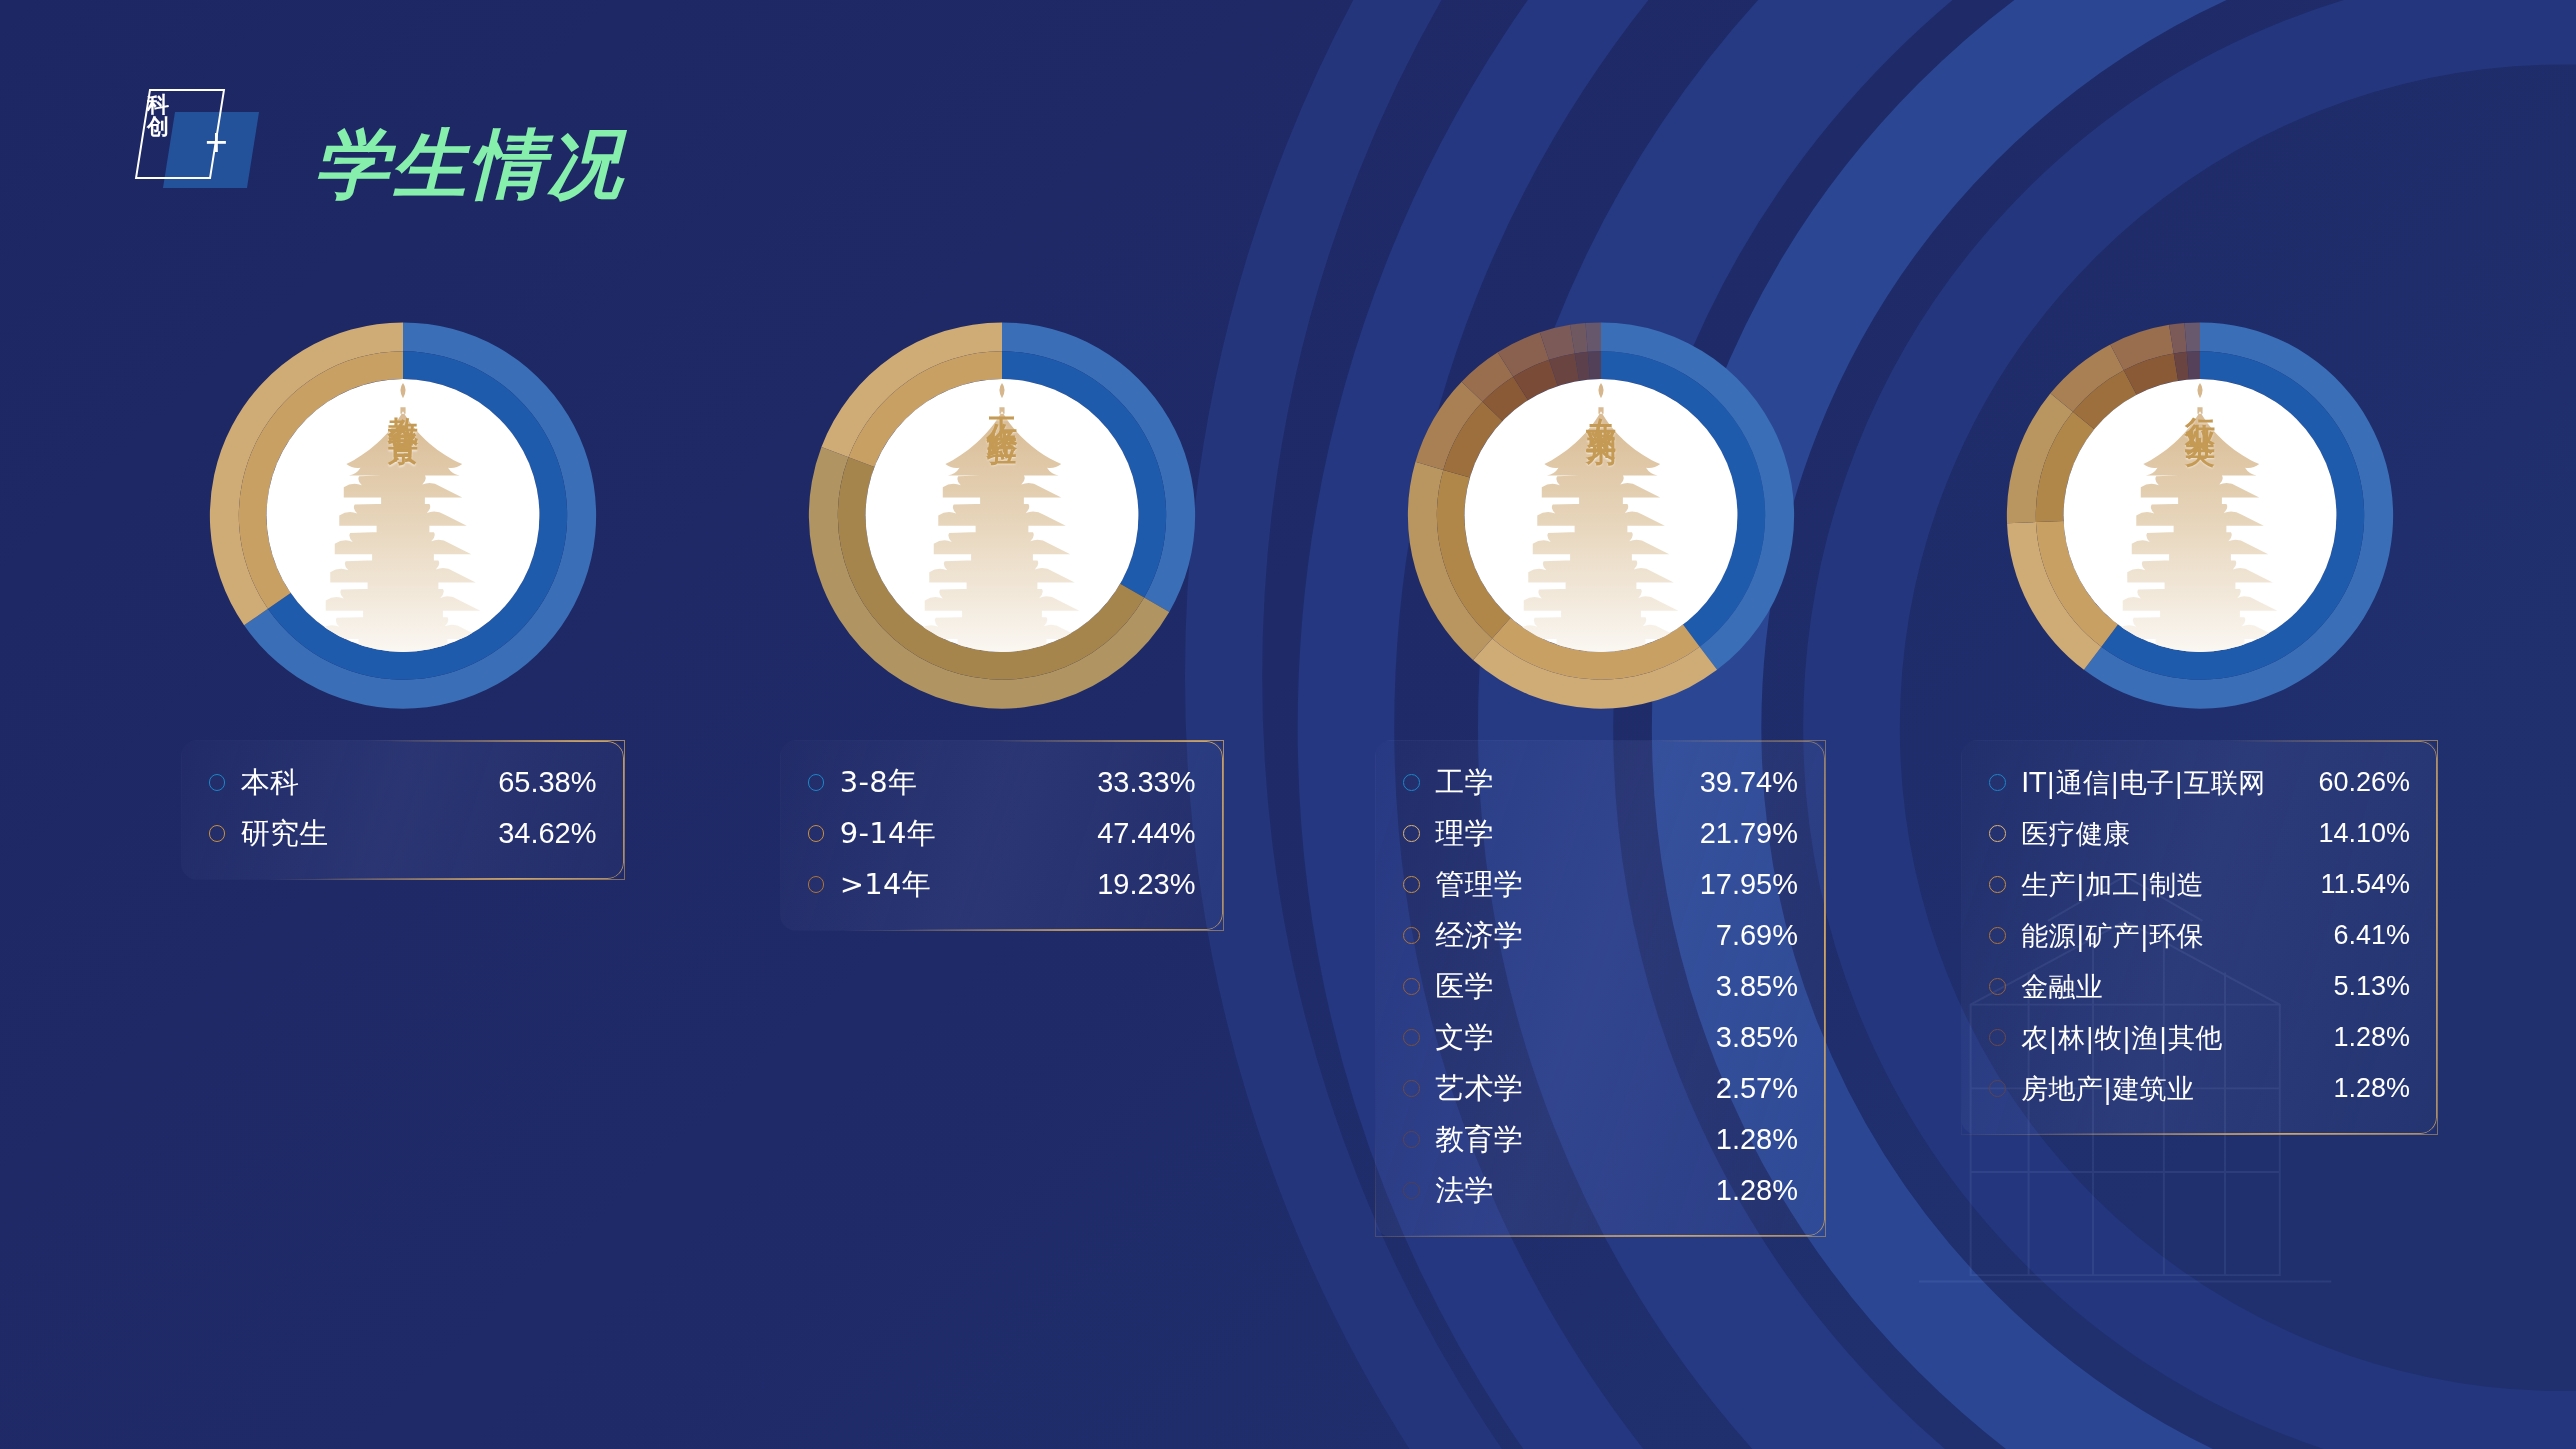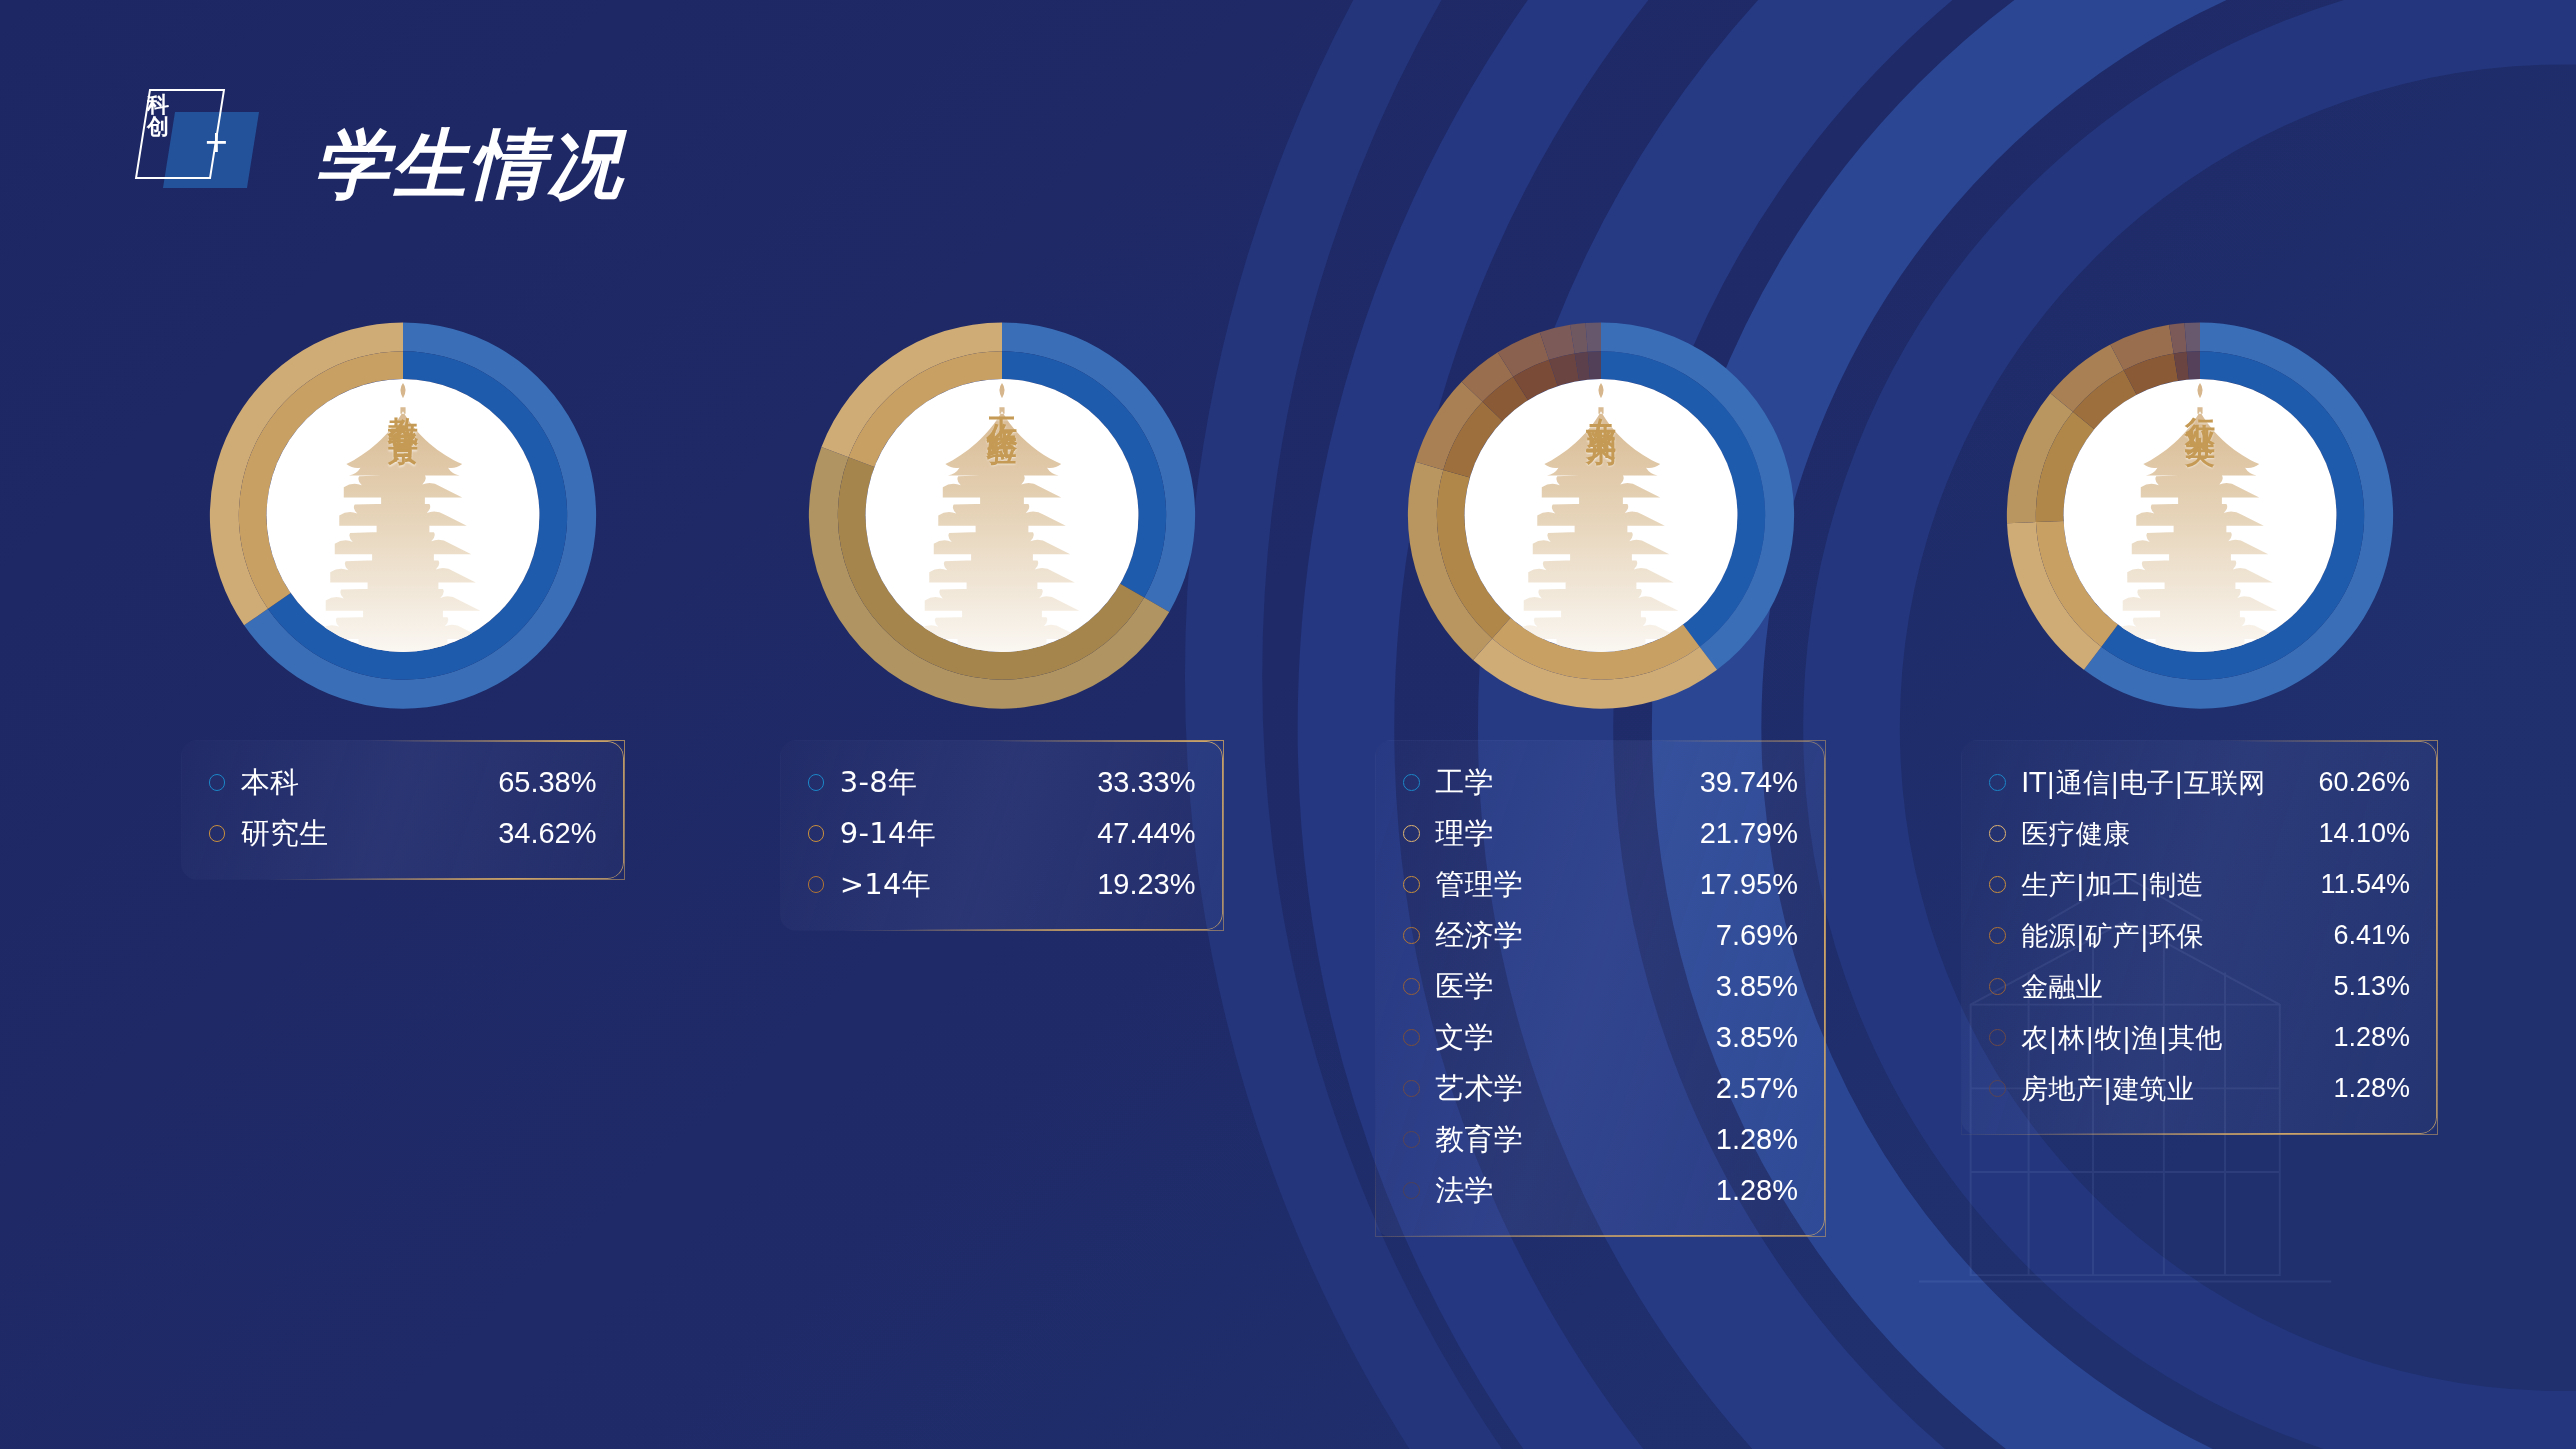--- a/index.html
+++ b/index.html
@@ -30,21 +30,21 @@
     letter-spacing:0;z-index:3;
     font-family:"DejaVu Sans","Liberation Sans",sans-serif;
   }
   .badge-text span{display:block;}
   .badge-plus{
     position:absolute;left:76px;top:33px;z-index:4;
     color:#fff;font-size:39px;line-height:1;font-weight:400;
   }
   .page-title{
     position:absolute;left:185px;top:50px;z-index:5;
-    color:#ffffff;font-size:75px;line-height:1;font-weight:700;
+    color:#86efac;font-size:75px;line-height:1;font-weight:700;
     letter-spacing:2.6px;white-space:nowrap;
     font-family:"DejaVu Sans","Liberation Sans",sans-serif;
     font-style:italic;
   }
 
   
   .col{position:absolute;top:303px;width:599px;}
   .col-0{left:103px;} .col-1{left:702px;}
   .col-2{left:1301px;} .col-3{left:1900px;}
 

